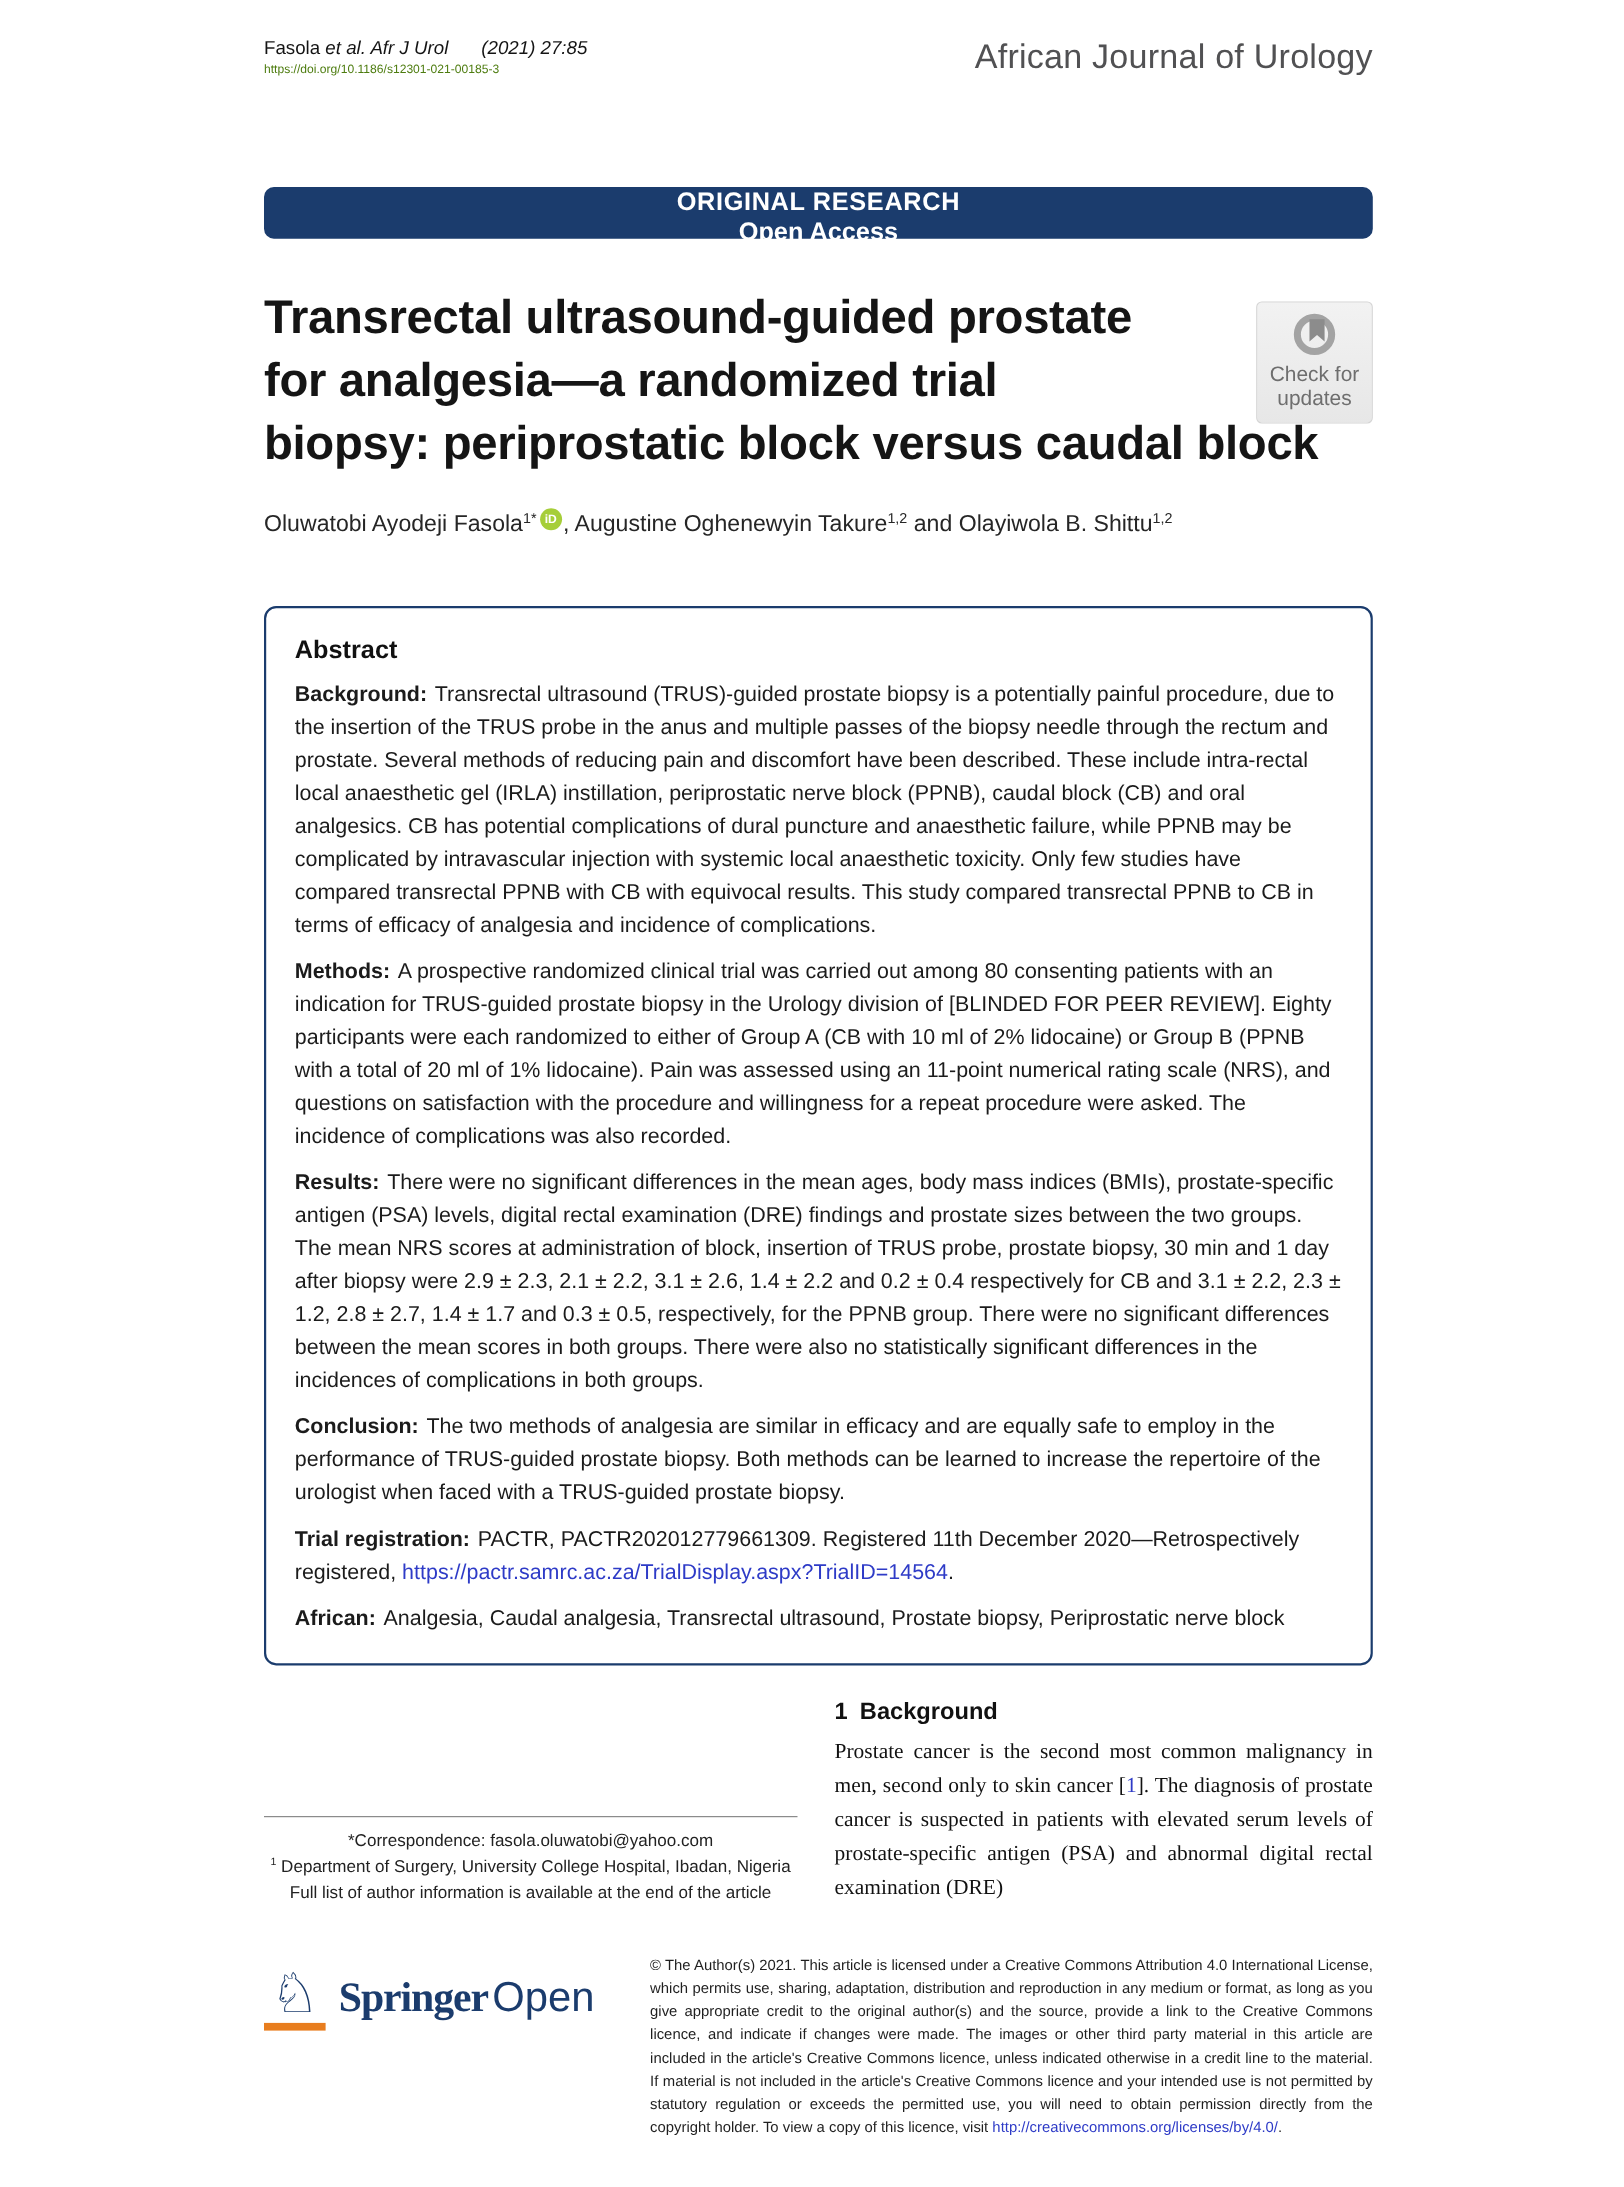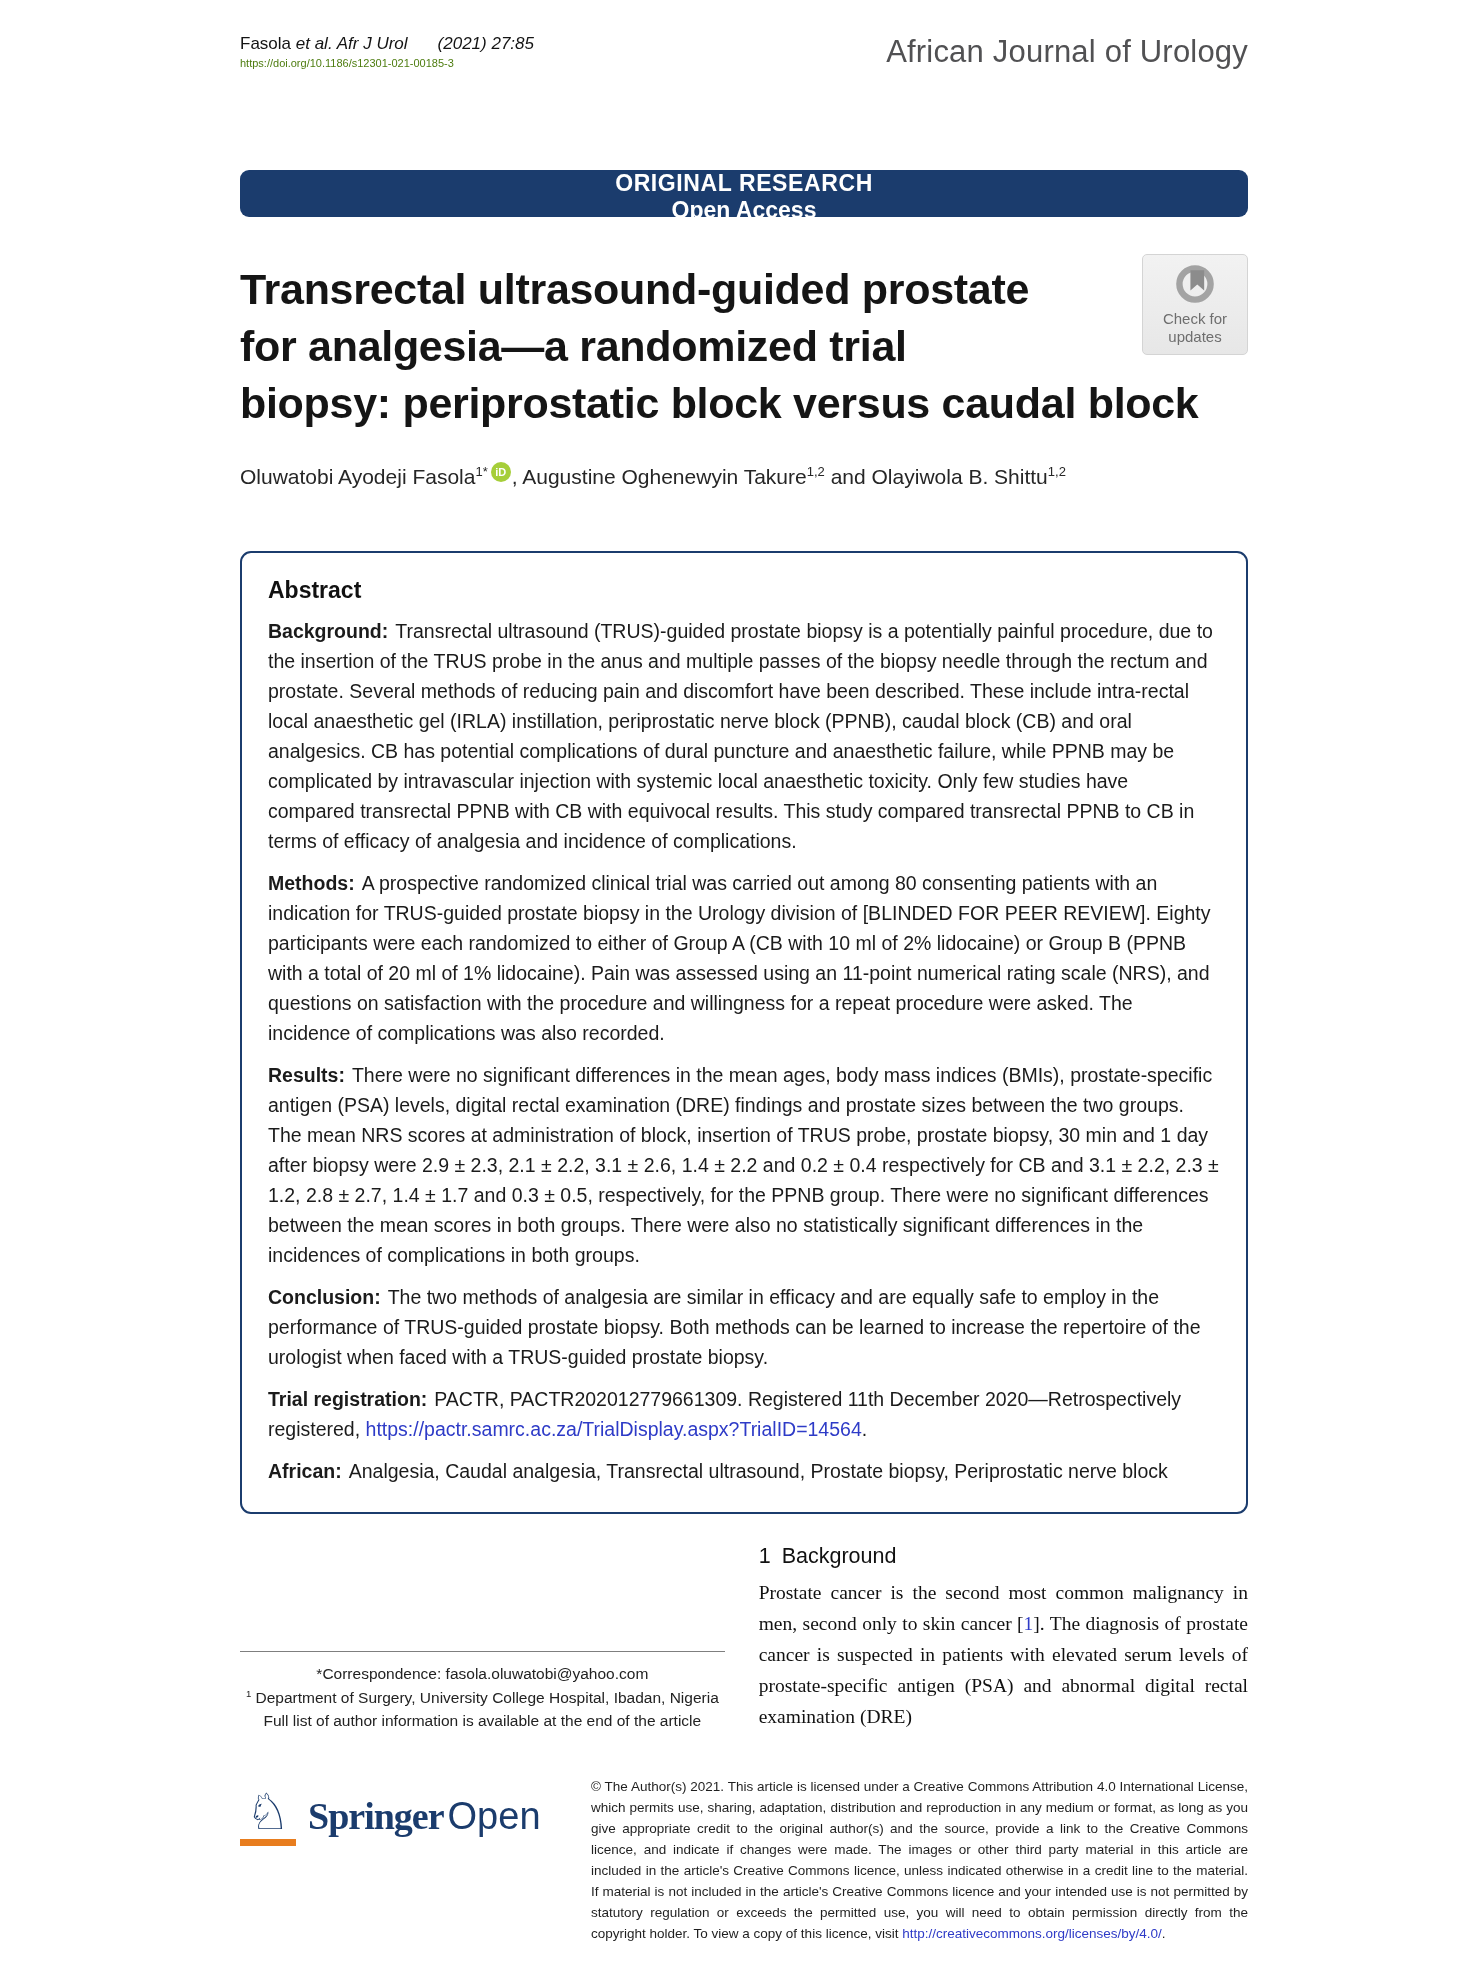--- a/index.html
+++ b/index.html
@@ -24,23 +24,23 @@
   .journal-title{font-size:31px;color:#515153;font-weight:400;margin-top:4px;letter-spacing:0.2px;}
   
   .banner{
     margin-top:100px;background:var(--navy);border-radius:9px;height:47px;
     display:flex;align-items:center;justify-content:space-between;padding:0 24px;color:#fff;flex-direction:column;
   }
   .banner-cat{font-size:23px;font-weight:700;letter-spacing:0.6px;}
   .banner-oa{font-size:23px;font-weight:700;}
   
   .update-badge{
-    position:absolute;top:252px;right:86px;width:106px;
+    position:absolute;top:272px;right:86px;width:106px;
     background:linear-gradient(#f2f2f2,#e7e7e7);border:1px solid #d4d4d4;border-radius:5px;
-    padding:7px 4px 9px;text-align:center;color:#6e6e6e;font-size:15px;line-height:1.18;cursor:pointer;
+    padding:7px 4px 9px;text-align:center;color:#6e6e6e;font-size:19px;line-height:1.18;cursor:pointer;
   }
   .update-badge svg{display:block;margin:0 auto 4px;}
   
   .title{margin-top:44px;max-width:1160px;font-size:43px;line-height:57px;font-weight:700;color:#151515;letter-spacing:-0.3px;}
   .title span{display:block;}
   .authors{margin-top:30px;font-size:21px;color:#262626;}
   .authors sup{font-size:62%;line-height:0;}
   .orcid{
     display:inline-block;width:20px;height:20px;border-radius:50%;
     background:var(--orcid-green);color:#fff;font-size:11px;font-weight:700;
@@ -54,21 +54,21 @@
   .abstract-heading{font-size:23px;font-weight:700;color:#111;margin:2px 0 4px;}
   .abs-p{font-size:19.5px;line-height:30px;margin:12px 0 0;color:#1b1b1b;}
   .abs-label{font-weight:700;margin-right:7px;}
   .link{color:var(--link-blue);text-decoration:none;cursor:pointer;}
   
   .columns{display:flex;gap:34px;margin-top:30px;}
   .col-left{width:626px;display:flex;flex-direction:column;justify-content:flex-end;}
   .col-right{width:632px;}
   .corr{border-top:1.5px solid #7f7f7f;padding-top:10px;font-size:15.5px;line-height:1.5;color:#222;text-align:center;}
   .corr sup{font-size:62%;line-height:0;}
-  .sec-heading{font-size:21.5px;font-weight:400;color:#111;margin:0 0 8px;}
+  .sec-heading{font-size:21.5px;font-weight:700;color:#111;margin:0 0 8px;}
   .sec-num{margin-right:11px;}
   .body-text{
     font-family:"Liberation Serif",serif;font-size:19.5px;line-height:31px;
     text-align:justify;color:#111;margin:0;
   }
   .ref{color:var(--link-blue);cursor:pointer;}
   
   .footer{display:flex;align-items:flex-start;gap:46px;margin-top:44px;}
   .logo{display:flex;align-items:center;gap:12px;margin-top:10px;min-width:305px;}
   .horse{display:flex;flex-direction:column;align-items:center;}

